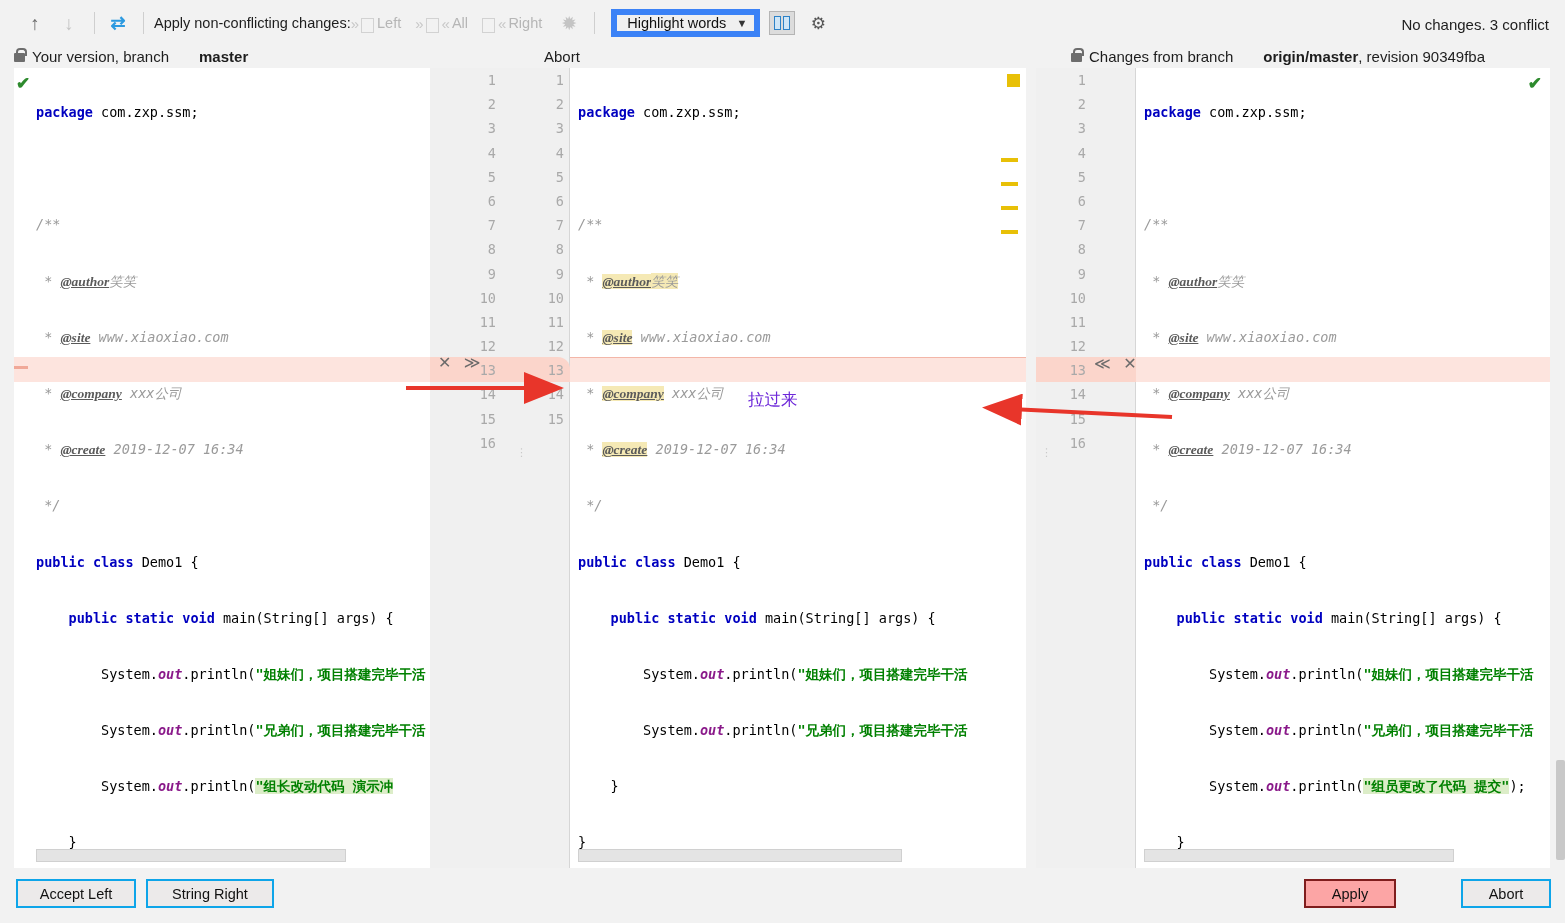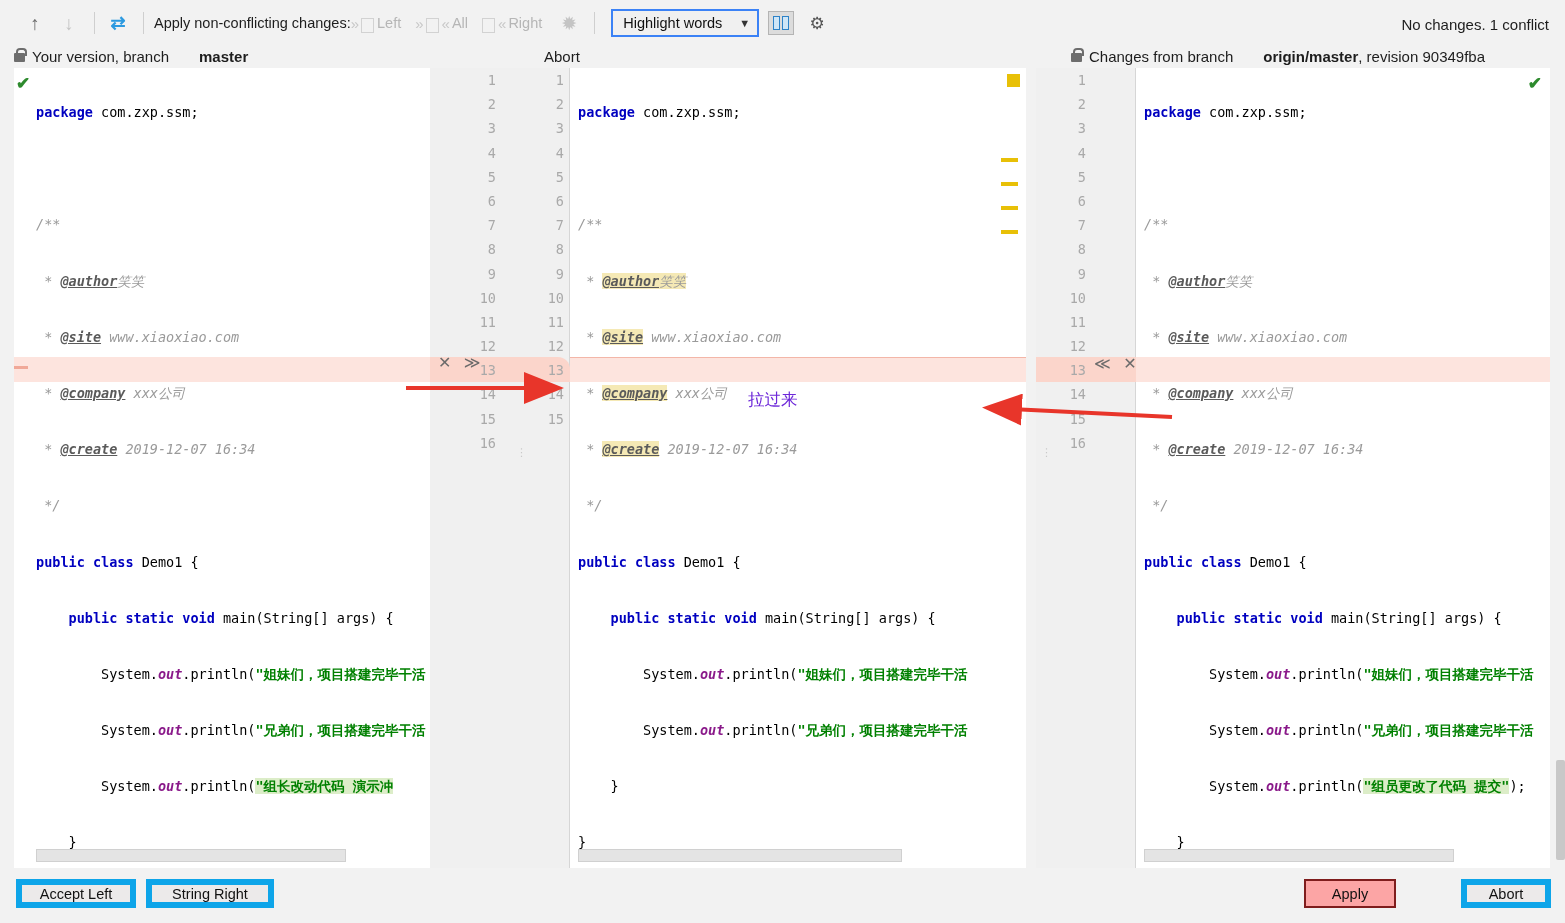--- a/index.html
+++ b/index.html
@@ -44,21 +44,21 @@
   }
   .tb-action .boxglyph {
     display: inline-block; width: 13px; height: 15px;
     border: 1px solid #d2d2d2; margin-right: 3px; position: relative; top: 2px;
   }
   .apply-blue {
     color: #2d9ae0; font-size: 18px; font-weight: bold;
   }
   #combo {
     height: 28px; min-width: 148px;
-    border: 2px solid #3b82f6; background: #f0f0f0;
+    border: 6px solid #3b82f6; background: #f0f0f0;
     display: inline-flex; align-items: center; justify-content: space-between;
     padding: 0 7px 0 10px; font-size: 14.5px; color: #111;
     margin-left: 6px;
   }
   #combo .caret { font-size: 11px; color: #333; margin-left: 10px; }
   #splitToggle {
     width: 26px; height: 24px; margin-left: 9px;
     border: 1px solid #b4b4b4; background: #dcdcdc;
     display: inline-flex; align-items: center; justify-content: center; gap: 2px;
   }
@@ -124,21 +124,21 @@
     font-family: "DejaVu Sans Mono", monospace;
     font-size: 13.5px; color: #a9a9a9; text-align: right;
   }
 
   .row { height: 24.2px; line-height: 24.2px; }
 
   
   .kw   { color: #0000c0; font-weight: bold; }
   .plain{ color: #000000; }
   .cmt  { color: #9a9a9a; font-style: italic; }
-  .tag  { color: #5a5a5a; font-style: italic; font-weight: bold; text-decoration: underline; }
+  .tag  { color: #5a5a5a; font-style: italic; font-weight: bold; text-decoration: underline; font-family: Liberation Serif, serif; }
   .str  { color: #008000; font-weight: bold; }
   .fld  { color: #8a1a8a; font-style: italic; font-weight: bold; }
   .hl   { background: #f5e9b5; }
   .strhl{ background: #dcedc8; }
 
   
   .conflict-band {
     position: absolute; left: 0; right: 0; height: 24.2px;
     background: #fde4de;
   }
@@ -175,21 +175,21 @@
     background: #c8c8c8; border-radius: 2px;
   }
 
   
   #bottombar {
     position: absolute; left: 0; bottom: 0; width: 1565px; height: 55px;
     background: #f2f2f2;
   }
   .btn {
     position: absolute; top: 11px; height: 29px;
-    border: 6px solid #0ea5e9; background: #eceaea;
+    border: 2px solid #0ea5e9; background: #eceaea;
     font-size: 14.5px; color: #111;
     display: inline-flex; align-items: center; justify-content: center;
     padding: 0 14px;
   }
   #btnAcceptLeft  { left: 16px;   min-width: 120px; }
   #btnAcceptRight { left: 146px;  min-width: 128px; }
   #btnApply       { left: 1304px; min-width: 92px; border: 2px solid #7f1d1d; background: #fca5a5; }
   #btnAbort       { left: 1461px; min-width: 90px; }
 
   
@@ -238,21 +238,21 @@
     <span class="caret">▼</span>
   </span>
 
   <span id="splitToggle">
     <i></i>
     <i></i>
   </span>
 
   <span id="gear" class="tb-icon">⚙</span>
 
-  <div id="statusRight">No changes. 1 conflict</div>
+  <div id="statusRight">No changes. 3 conflict</div>
 </div>
 
 <div class="panel-header" style="left:14px;">
   <span class="lock"></span>
   <span>Your version, branch </span>
   <b>master</b>
 </div>
 
 <div class="panel-header" style="left:544px;">
   <span>Abort</span>

